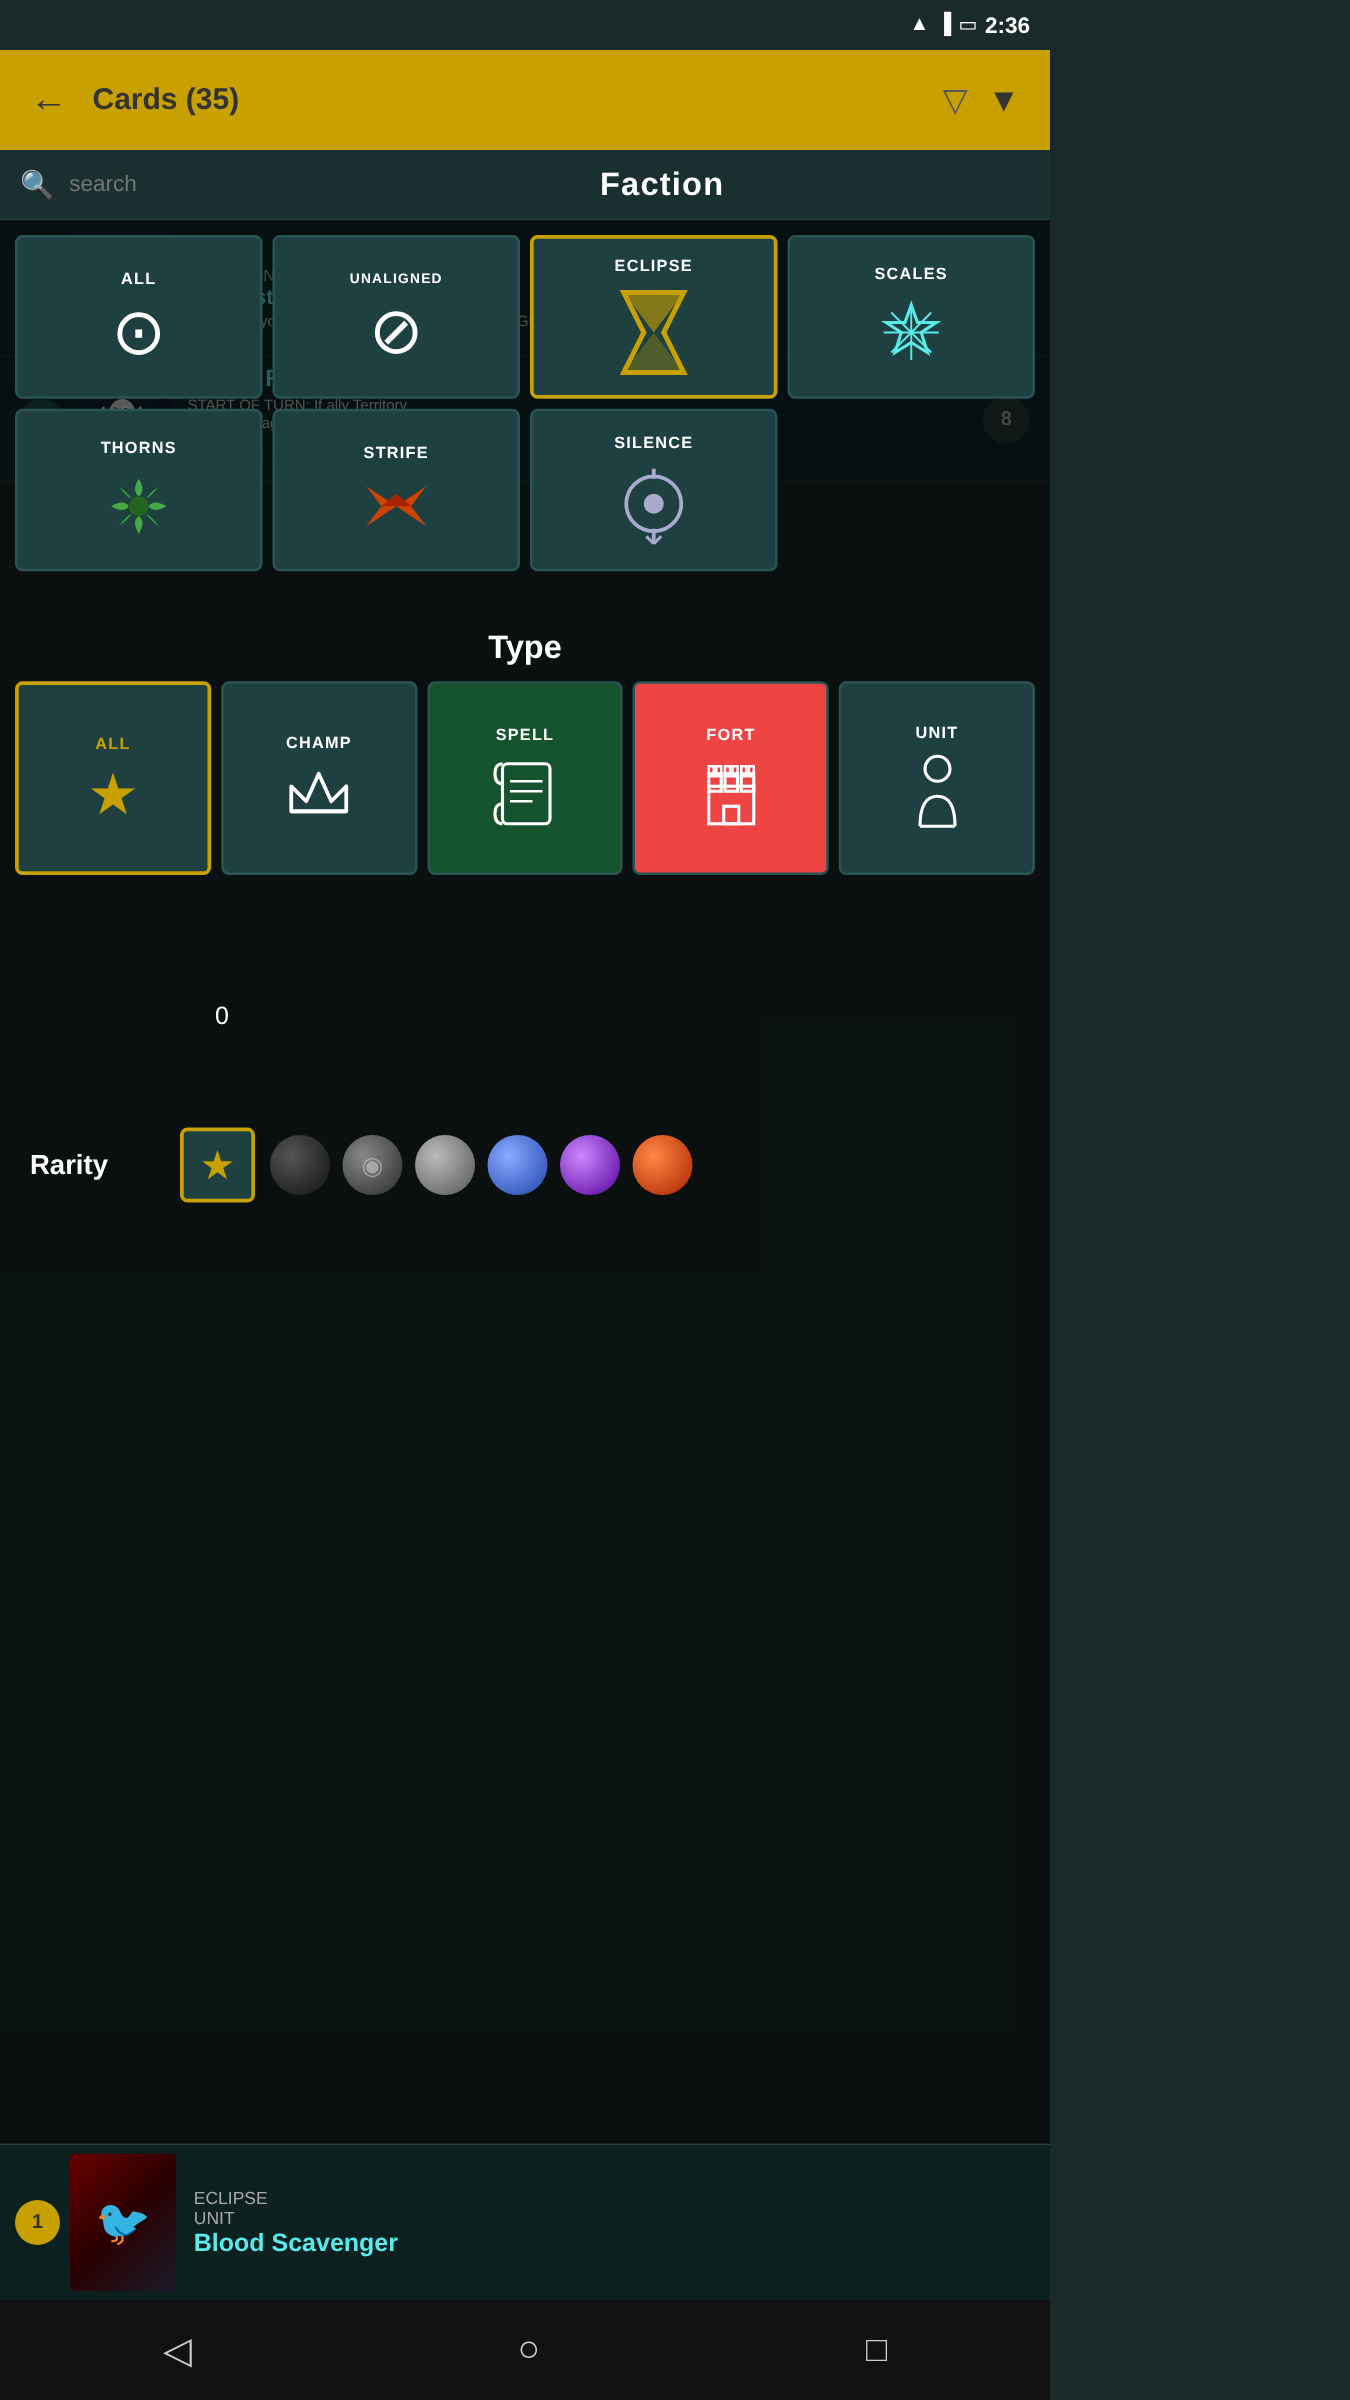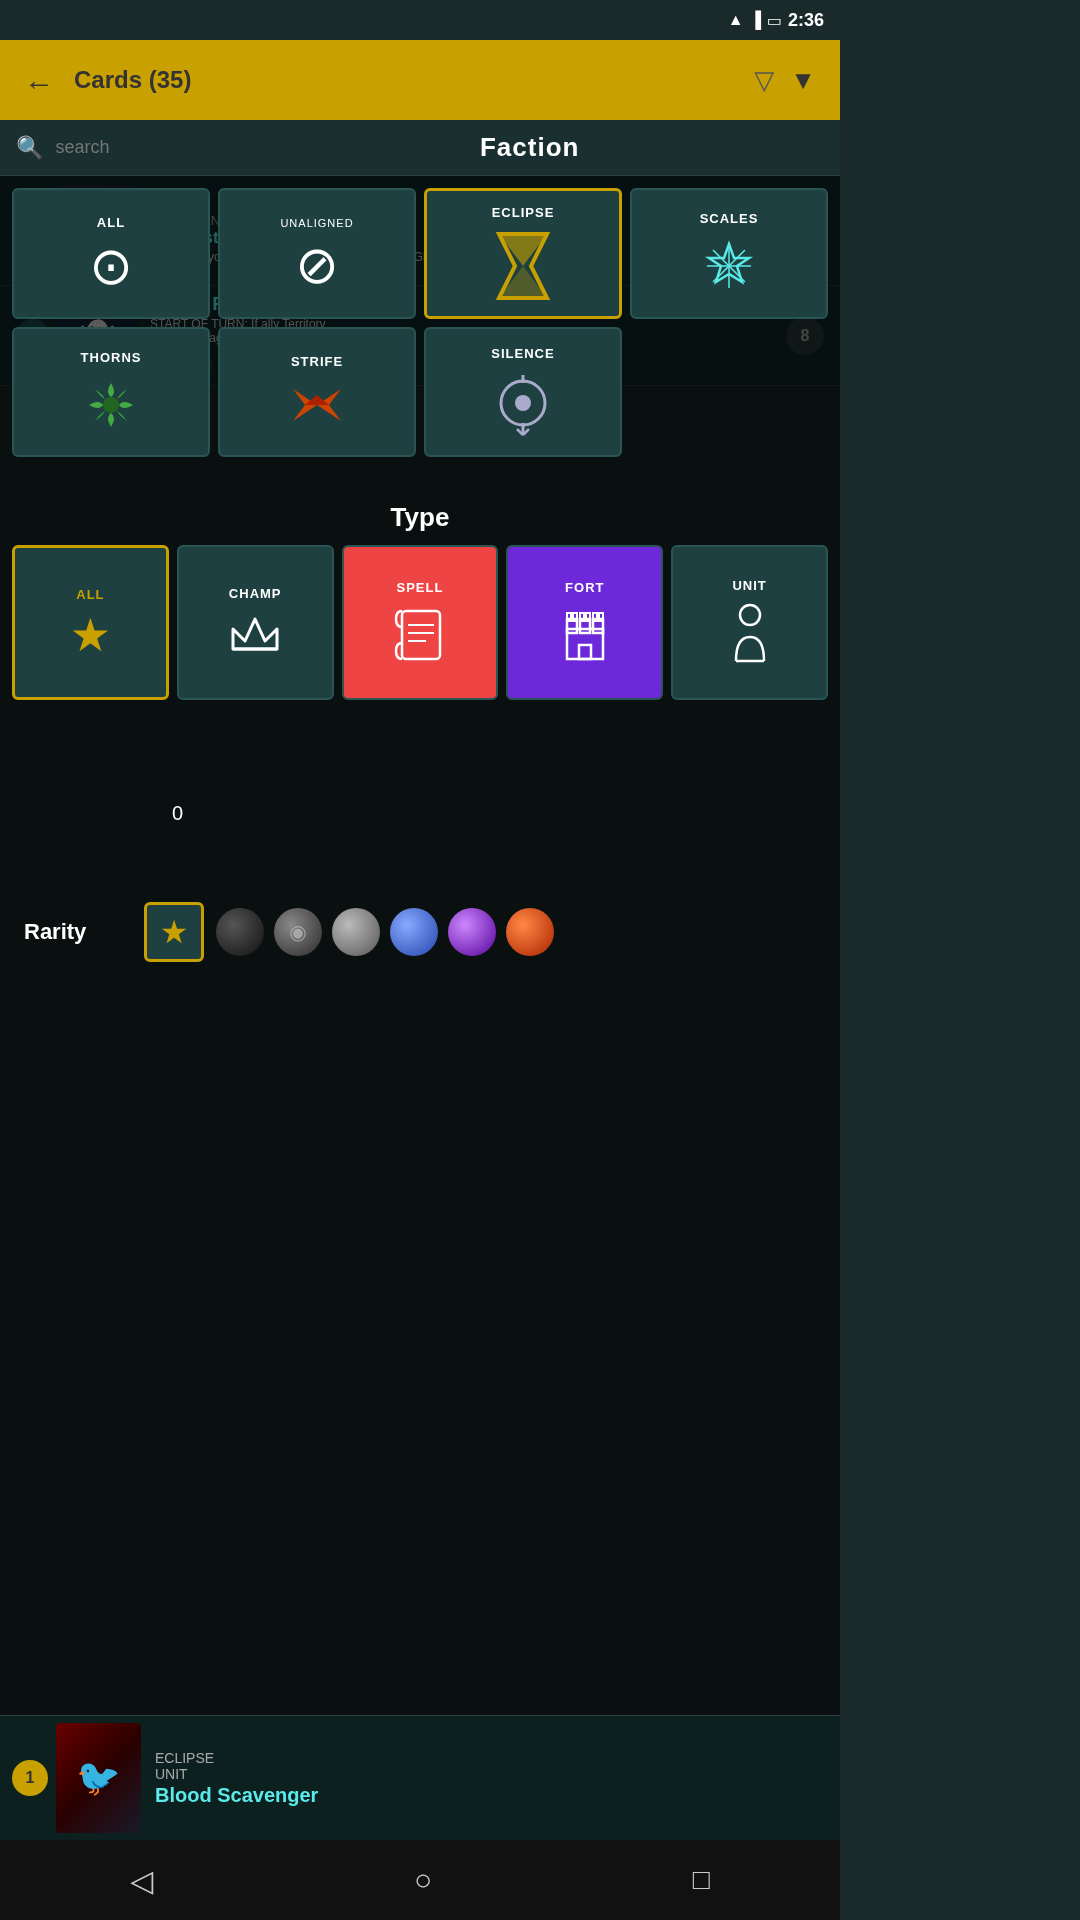--- a/index.html
+++ b/index.html
@@ -71,21 +71,21 @@
 
 <div style="position:absolute;top:176px;left:0;width:840px;padding:12px;z-index:20;">
   <div style="display:grid;grid-template-columns:repeat(4,1fr);gap:8px;margin-bottom:8px;">
 
     <div style="background:#1e4040;border:2px solid #2a5555;border-radius:6px;display:flex;flex-direction:column;align-items:center;justify-content:center;padding:14px 8px;cursor:pointer;min-height:130px;">
       <span style="color:white;font-size:13px;font-weight:bold;letter-spacing:1px;margin-bottom:10px;text-align:center;">ALL</span>
       <span style="font-size:52px;color:white;line-height:1;">⊙</span>
     </div>
 
     <div style="background:#1e4040;border:2px solid #2a5555;border-radius:6px;display:flex;flex-direction:column;align-items:center;justify-content:center;padding:14px 8px;cursor:pointer;min-height:130px;">
-      <span style="color:white;font-size:11px;font-weight:normal;letter-spacing:1px;margin-bottom:10px;text-align:left;">UNALIGNED</span>
+      <span style="color:white;font-size:11px;font-weight:bold;letter-spacing:1px;margin-bottom:10px;text-align:left;">UNALIGNED</span>
       <span style="font-size:52px;color:white;line-height:1;">⊘</span>
     </div>
 
     <div style="background:#1e4040;border:3px solid #c8a000;border-radius:6px;display:flex;flex-direction:column;align-items:center;justify-content:center;padding:14px 8px;cursor:pointer;min-height:130px;">
       <span style="color:white;font-size:13px;font-weight:bold;letter-spacing:1px;margin-bottom:10px;text-align:center;">ECLIPSE</span>
 
       <svg width="56" height="72" viewBox="0 0 56 72">
         <polygon points="4,4 52,4 36,36 52,68 4,68 20,36" fill="none" stroke="#c8a000" stroke-width="4"></polygon>
         <polygon points="4,4 52,4 28,36" fill="#c8a000" opacity="0.6"></polygon>
         <polygon points="28,36 52,68 4,68" fill="#c8a000" opacity="0.3"></polygon>
@@ -160,34 +160,34 @@
 
     <div style="background:#1e4040;border:2px solid #2a5555;border-radius:6px;display:flex;flex-direction:column;align-items:center;justify-content:center;padding:16px 8px;cursor:pointer;min-height:155px;">
       <span style="color:white;font-size:13px;font-weight:bold;letter-spacing:1px;margin-bottom:10px;">CHAMP</span>
 
       <svg width="56" height="48" viewBox="0 0 56 48">
         <path d="M6,38 L6,18 L18,30 L28,8 L38,30 L50,18 L50,38 Z" fill="none" stroke="white" stroke-width="3" stroke-linejoin="round"></path>
         <line x1="6" y1="38" x2="50" y2="38" stroke="white" stroke-width="3"></line>
       </svg>
     </div>
 
-    <div style="background:#ef4444;border:2px solid #2a5555;border-radius:6px;display:flex;flex-direction:column;align-items:center;justify-content:center;padding:16px 8px;cursor:pointer;min-height:155px;">
+    <div style="background:#14532d;border:2px solid #2a5555;border-radius:6px;display:flex;flex-direction:column;align-items:center;justify-content:center;padding:16px 8px;cursor:pointer;min-height:155px;">
       <span style="color:white;font-size:13px;font-weight:bold;letter-spacing:1px;margin-bottom:10px;">SPELL</span>
 
       <svg width="52" height="60" viewBox="0 0 52 60">
         <rect x="8" y="6" width="38" height="48" rx="4" fill="none" stroke="white" stroke-width="2.5"></rect>
         <path d="M8,6 Q2,6 2,14 Q2,22 8,22" fill="none" stroke="white" stroke-width="2.5"></path>
         <path d="M8,38 Q2,38 2,46 Q2,54 8,54" fill="none" stroke="white" stroke-width="2.5"></path>
         <line x1="14" y1="20" x2="40" y2="20" stroke="white" stroke-width="2"></line>
         <line x1="14" y1="28" x2="40" y2="28" stroke="white" stroke-width="2"></line>
         <line x1="14" y1="36" x2="32" y2="36" stroke="white" stroke-width="2"></line>
       </svg>
     </div>
 
-    <div style="background:#6d28d9;border:2px solid #2a5555;border-radius:6px;display:flex;flex-direction:column;align-items:center;justify-content:center;padding:16px 8px;cursor:pointer;min-height:155px;">
+    <div style="background:#ef4444;border:2px solid #2a5555;border-radius:6px;display:flex;flex-direction:column;align-items:center;justify-content:center;padding:16px 8px;cursor:pointer;min-height:155px;">
       <span style="color:white;font-size:13px;font-weight:bold;letter-spacing:1px;margin-bottom:10px;">FORT</span>
 
       <svg width="52" height="60" viewBox="0 0 52 60">
         <rect x="8" y="24" width="36" height="30" fill="none" stroke="white" stroke-width="2.5"></rect>
         <rect x="8" y="14" width="10" height="14" fill="none" stroke="white" stroke-width="2.5"></rect>
         <rect x="21" y="14" width="10" height="14" fill="none" stroke="white" stroke-width="2.5"></rect>
         <rect x="34" y="14" width="10" height="14" fill="none" stroke="white" stroke-width="2.5"></rect>
         <rect x="8" y="8" width="4" height="8" fill="none" stroke="white" stroke-width="2"></rect>
         <rect x="14" y="8" width="4" height="8" fill="none" stroke="white" stroke-width="2"></rect>
         <rect x="21" y="8" width="4" height="8" fill="none" stroke="white" stroke-width="2"></rect>

